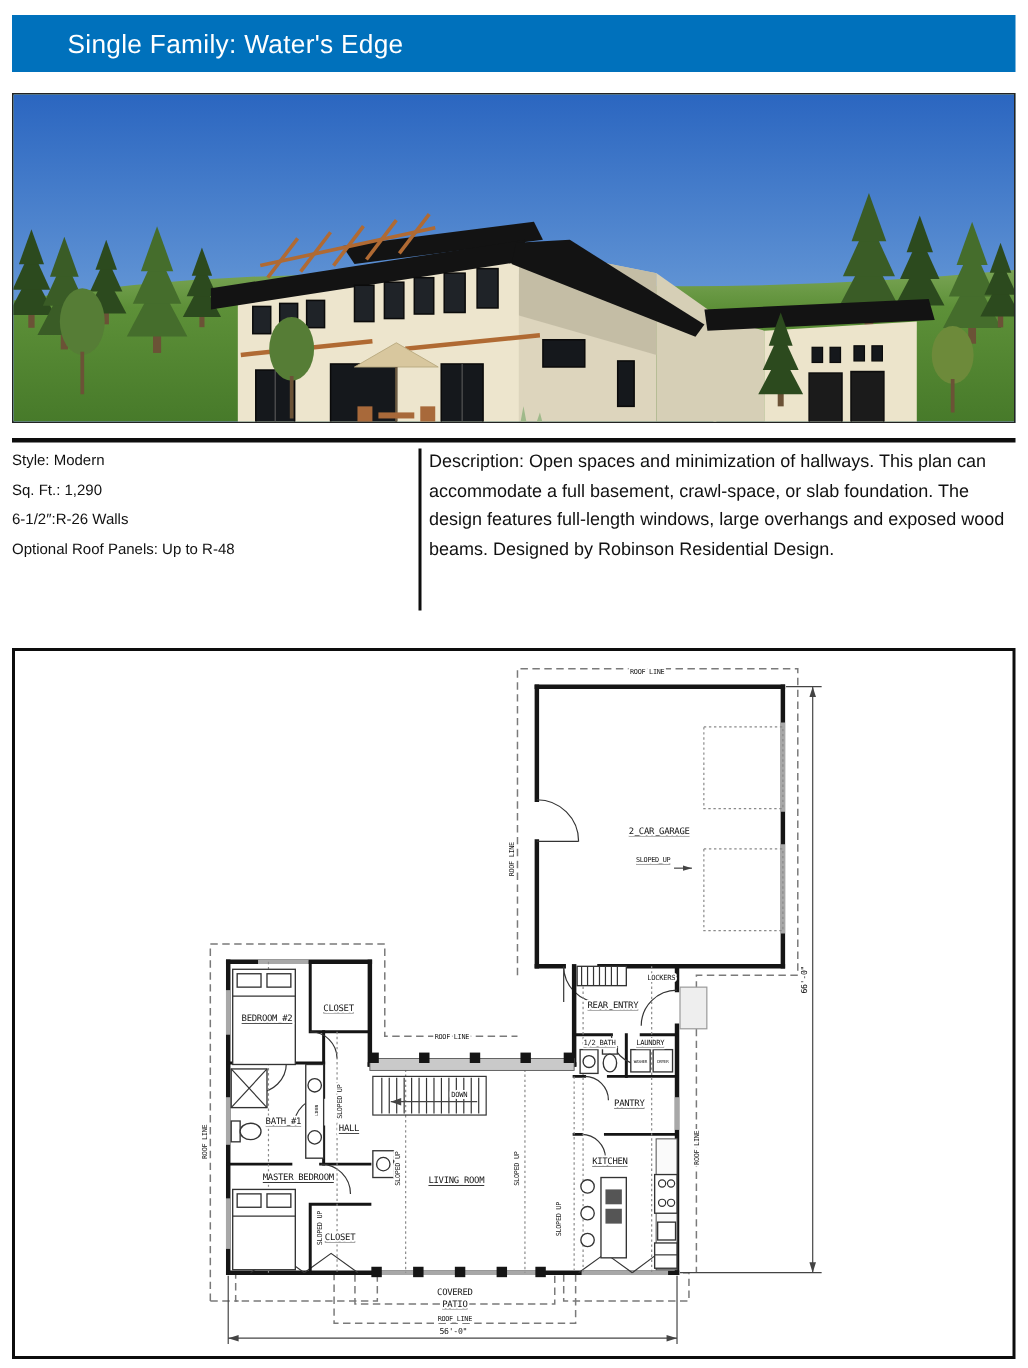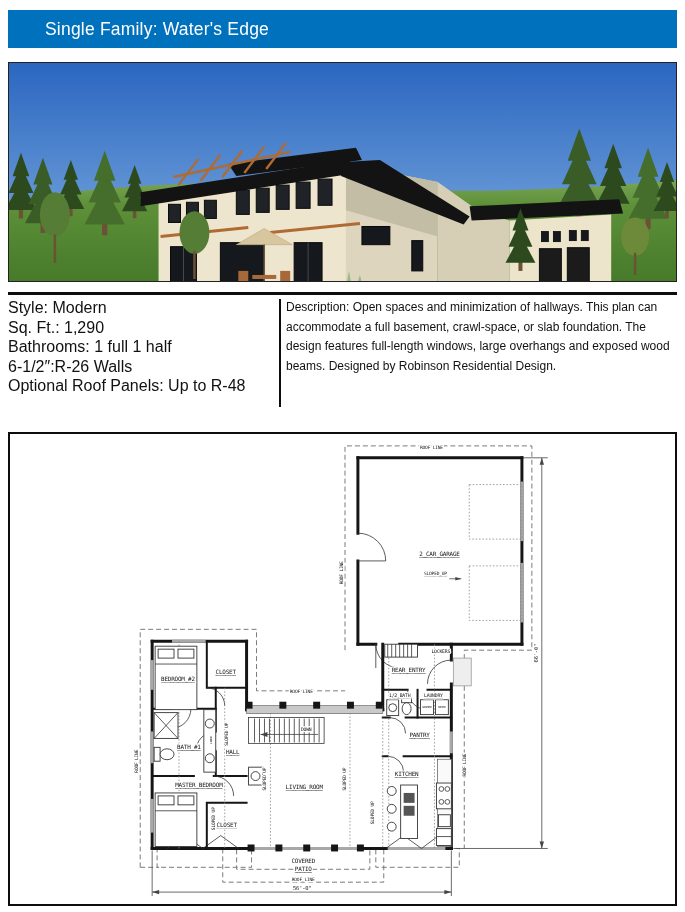--- a/index.html
+++ b/index.html
@@ -4,21 +4,21 @@
 <style>
   html,body{margin:0;padding:0;background:#e8e8e8;}
   .page{position:relative;width:685px;height:912px;background:#ffffff;overflow:hidden;
         font-family:"Liberation Sans",sans-serif;color:#111;}
   .abs{position:absolute;}
   .header-bar{left:8px;top:10px;width:669px;height:38px;background:#0071bc;display:flex;align-items:center;text-align:right;}
   .header-bar span{color:#fff;font-size:17.5px;letter-spacing:.2px;padding-left:37px;}
   .photo-frame{left:8px;top:62px;width:669px;height:220px;border:1.5px solid #222;box-sizing:border-box;background:#9cc;}
   .photo-frame svg{display:block;width:100%;height:100%;}
   .top-rule{left:8px;top:292px;width:669px;height:2.5px;background:#0d0d0d;}
-  .specs{left:8px;top:298px;width:262px;font-size:16px;line-height:19.5px;}
+  .specs{left:8px;top:298px;width:262px;font-size:10px;line-height:19.5px;}
   .col-divider{left:279px;top:299px;width:1.5px;height:108px;background:#0d0d0d;}
   .desc{left:286px;top:298px;width:388px;font-size:12px;line-height:19.5px;}
   .plan-frame{left:8px;top:432px;width:669px;height:474px;border:2px solid #0d0d0d;box-sizing:border-box;background:#fff;}
   .plan-frame svg{display:block;width:100%;height:100%;}
 
   
   .plan-frame text{font-family:"DejaVu Sans Mono",monospace;fill:#151515;letter-spacing:-0.2px;}
   .rm{font-size:6px;}
   .rm-sm{font-size:4.8px;}
   .rm-xs{font-size:2.8px;}
@@ -188,21 +188,20 @@
         <rect x="272" y="206" width="10" height="16" fill="#a8693a"></rect>
       </g>
     </svg>
   </div>
 
   <div class="abs top-rule"></div>
 
   <div class="abs specs">
     <div>Style: Modern</div>
     <div>Sq. Ft.: 1,290</div>
-    <div>Bathrooms: 1 full 1 half</div>
     <div>6-1/2″:R-26 Walls</div>
     <div>Optional Roof Panels: Up to R-48</div>
   </div>
 
   <div class="abs col-divider"></div>
 
   <div class="abs desc">Description: Open spaces and minimization of hallways. This plan can accommodate a full basement, crawl-space, or slab foundation. The design features full-length windows, large overhangs and exposed wood beams. Designed by Robinson Residential Design.</div>
 
   <div class="abs plan-frame">
     <svg viewBox="0 0 669 474" preserveAspectRatio="none">

